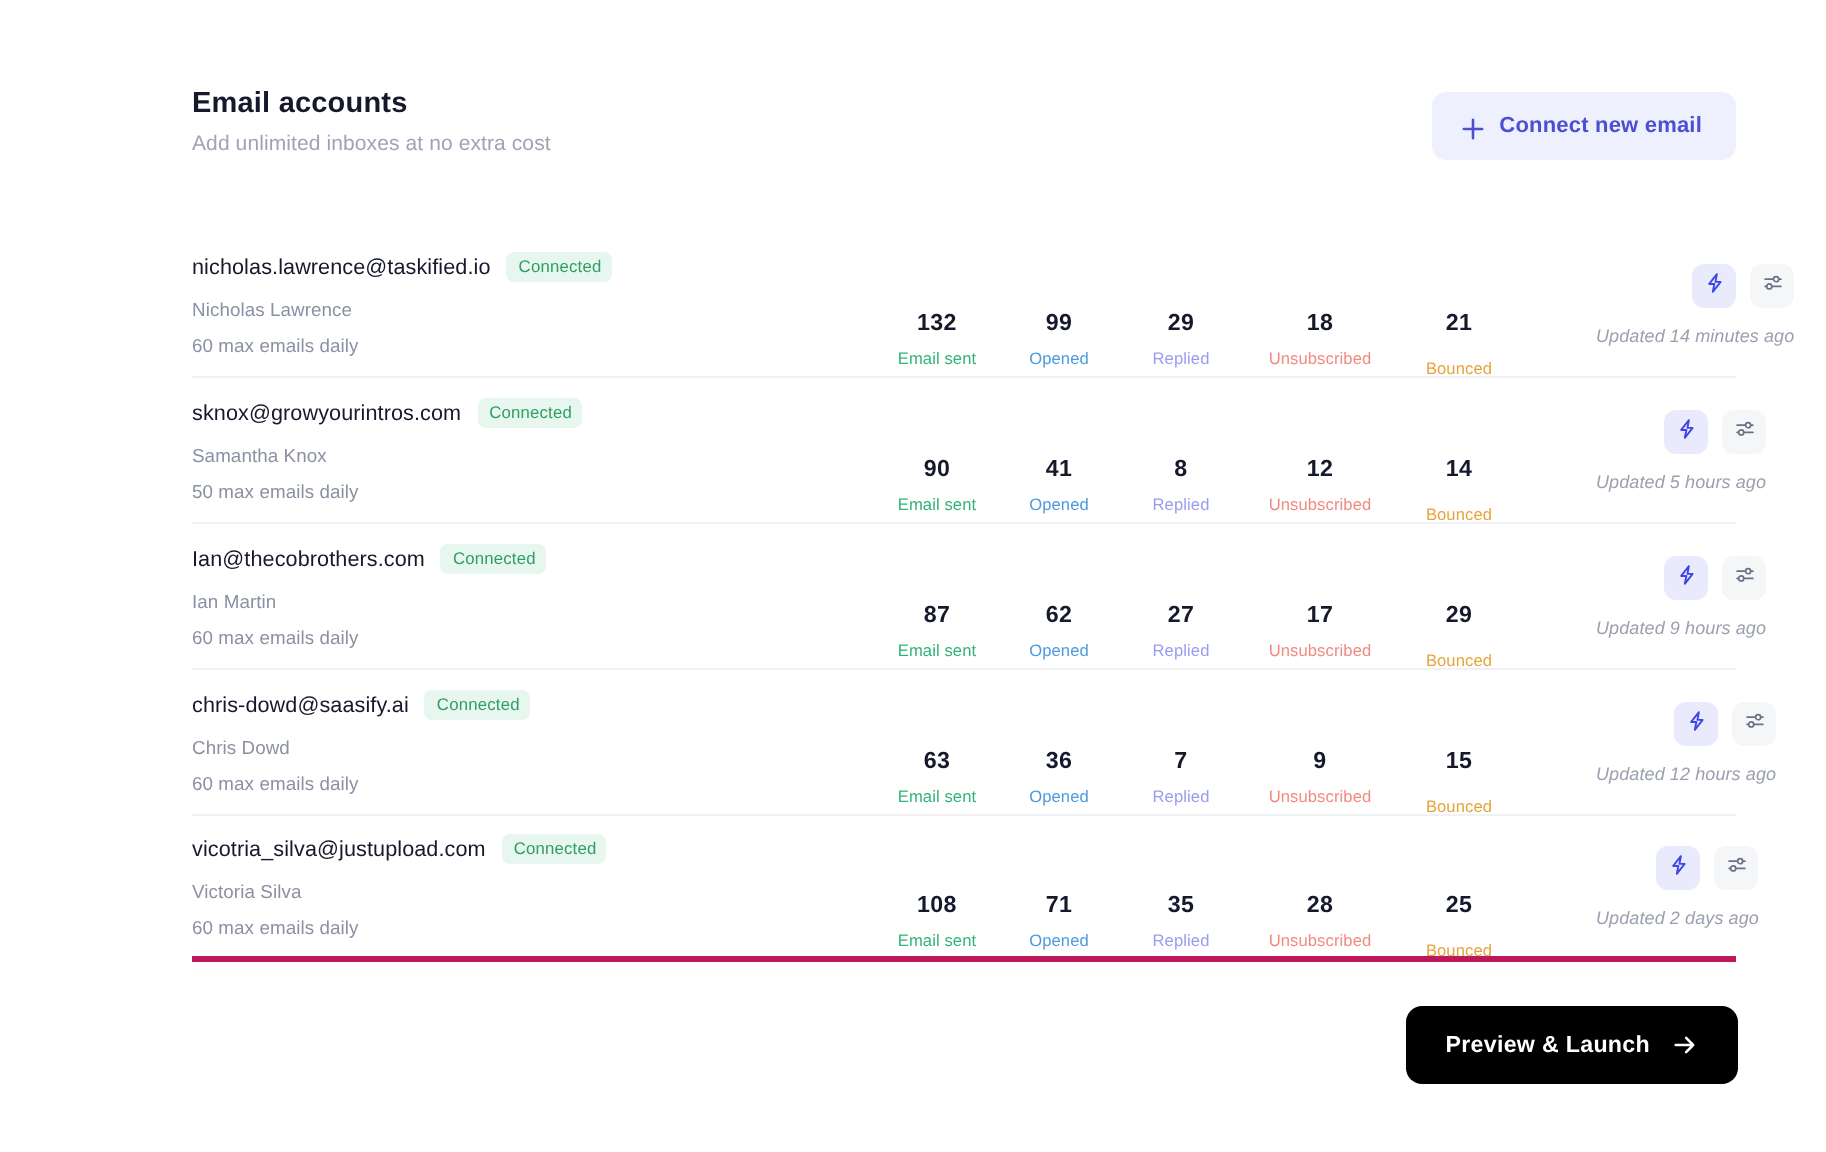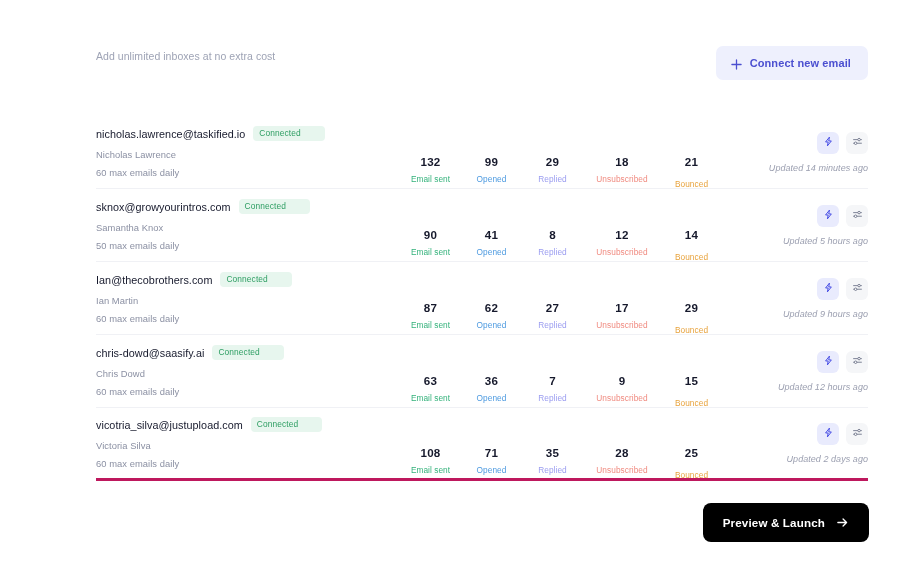--- a/index.html
+++ b/index.html
@@ -69,20 +69,21 @@
   
   .account-list {
     margin-top: 36px;
   }
   .account-row {
     display: flex;
     align-items: center;
     border-bottom: 1px solid #f0f1f5;
     height: 73px;
     position: relative;
+    gap: 38px;
   }
   .account-row:last-child { border-bottom: 3px solid #be185d; }
 
   .acct-info {
     width: 300px;
     flex: 0 0 300px;
   }
   .acct-top {
     display: flex;
     align-items: center;
@@ -92,21 +93,21 @@
     font-size: 10.8px;
     color: #16192c;
     font-weight: normal;
     letter-spacing: 0.05px;
   }
   .badge {
     font-size: 8.4px;
     color: #2e9e63;
     background: #e7f6ee;
     border-radius: 4px;
-    padding: 3px 24px 3px 6px;
+    padding: 3px 5px 3px 6px;
     line-height: 1;
     letter-spacing: 0.1px;
   }
   .acct-name {
     font-size: 9.4px;
     color: #8b90a3;
     margin-top: 8px;
     letter-spacing: 0.05px;
   }
   .acct-limit {
@@ -207,20 +208,21 @@
   .arrow-icon { width: 13px; height: 13px; display: block; }
 </style>
 </head>
 <body>
 
 <div class="page">
   <div class="content">
 
     <div class="header">
       <div>
+        <div class="page-title">Email accounts</div>
         <div class="page-subtitle">Add unlimited inboxes at no extra cost</div>
       </div>
       <button class="connect-btn">
         <span class="plus-icon">
           <svg viewBox="0 0 12 12" width="11" height="11" aria-hidden="true">
             <path d="M6 1 V11 M1 6 H11" stroke="#4b4fd0" stroke-width="1.4" stroke-linecap="round"></path>
           </svg>
         </span>
         <span class="label">Connect new email</span>
       </button>

